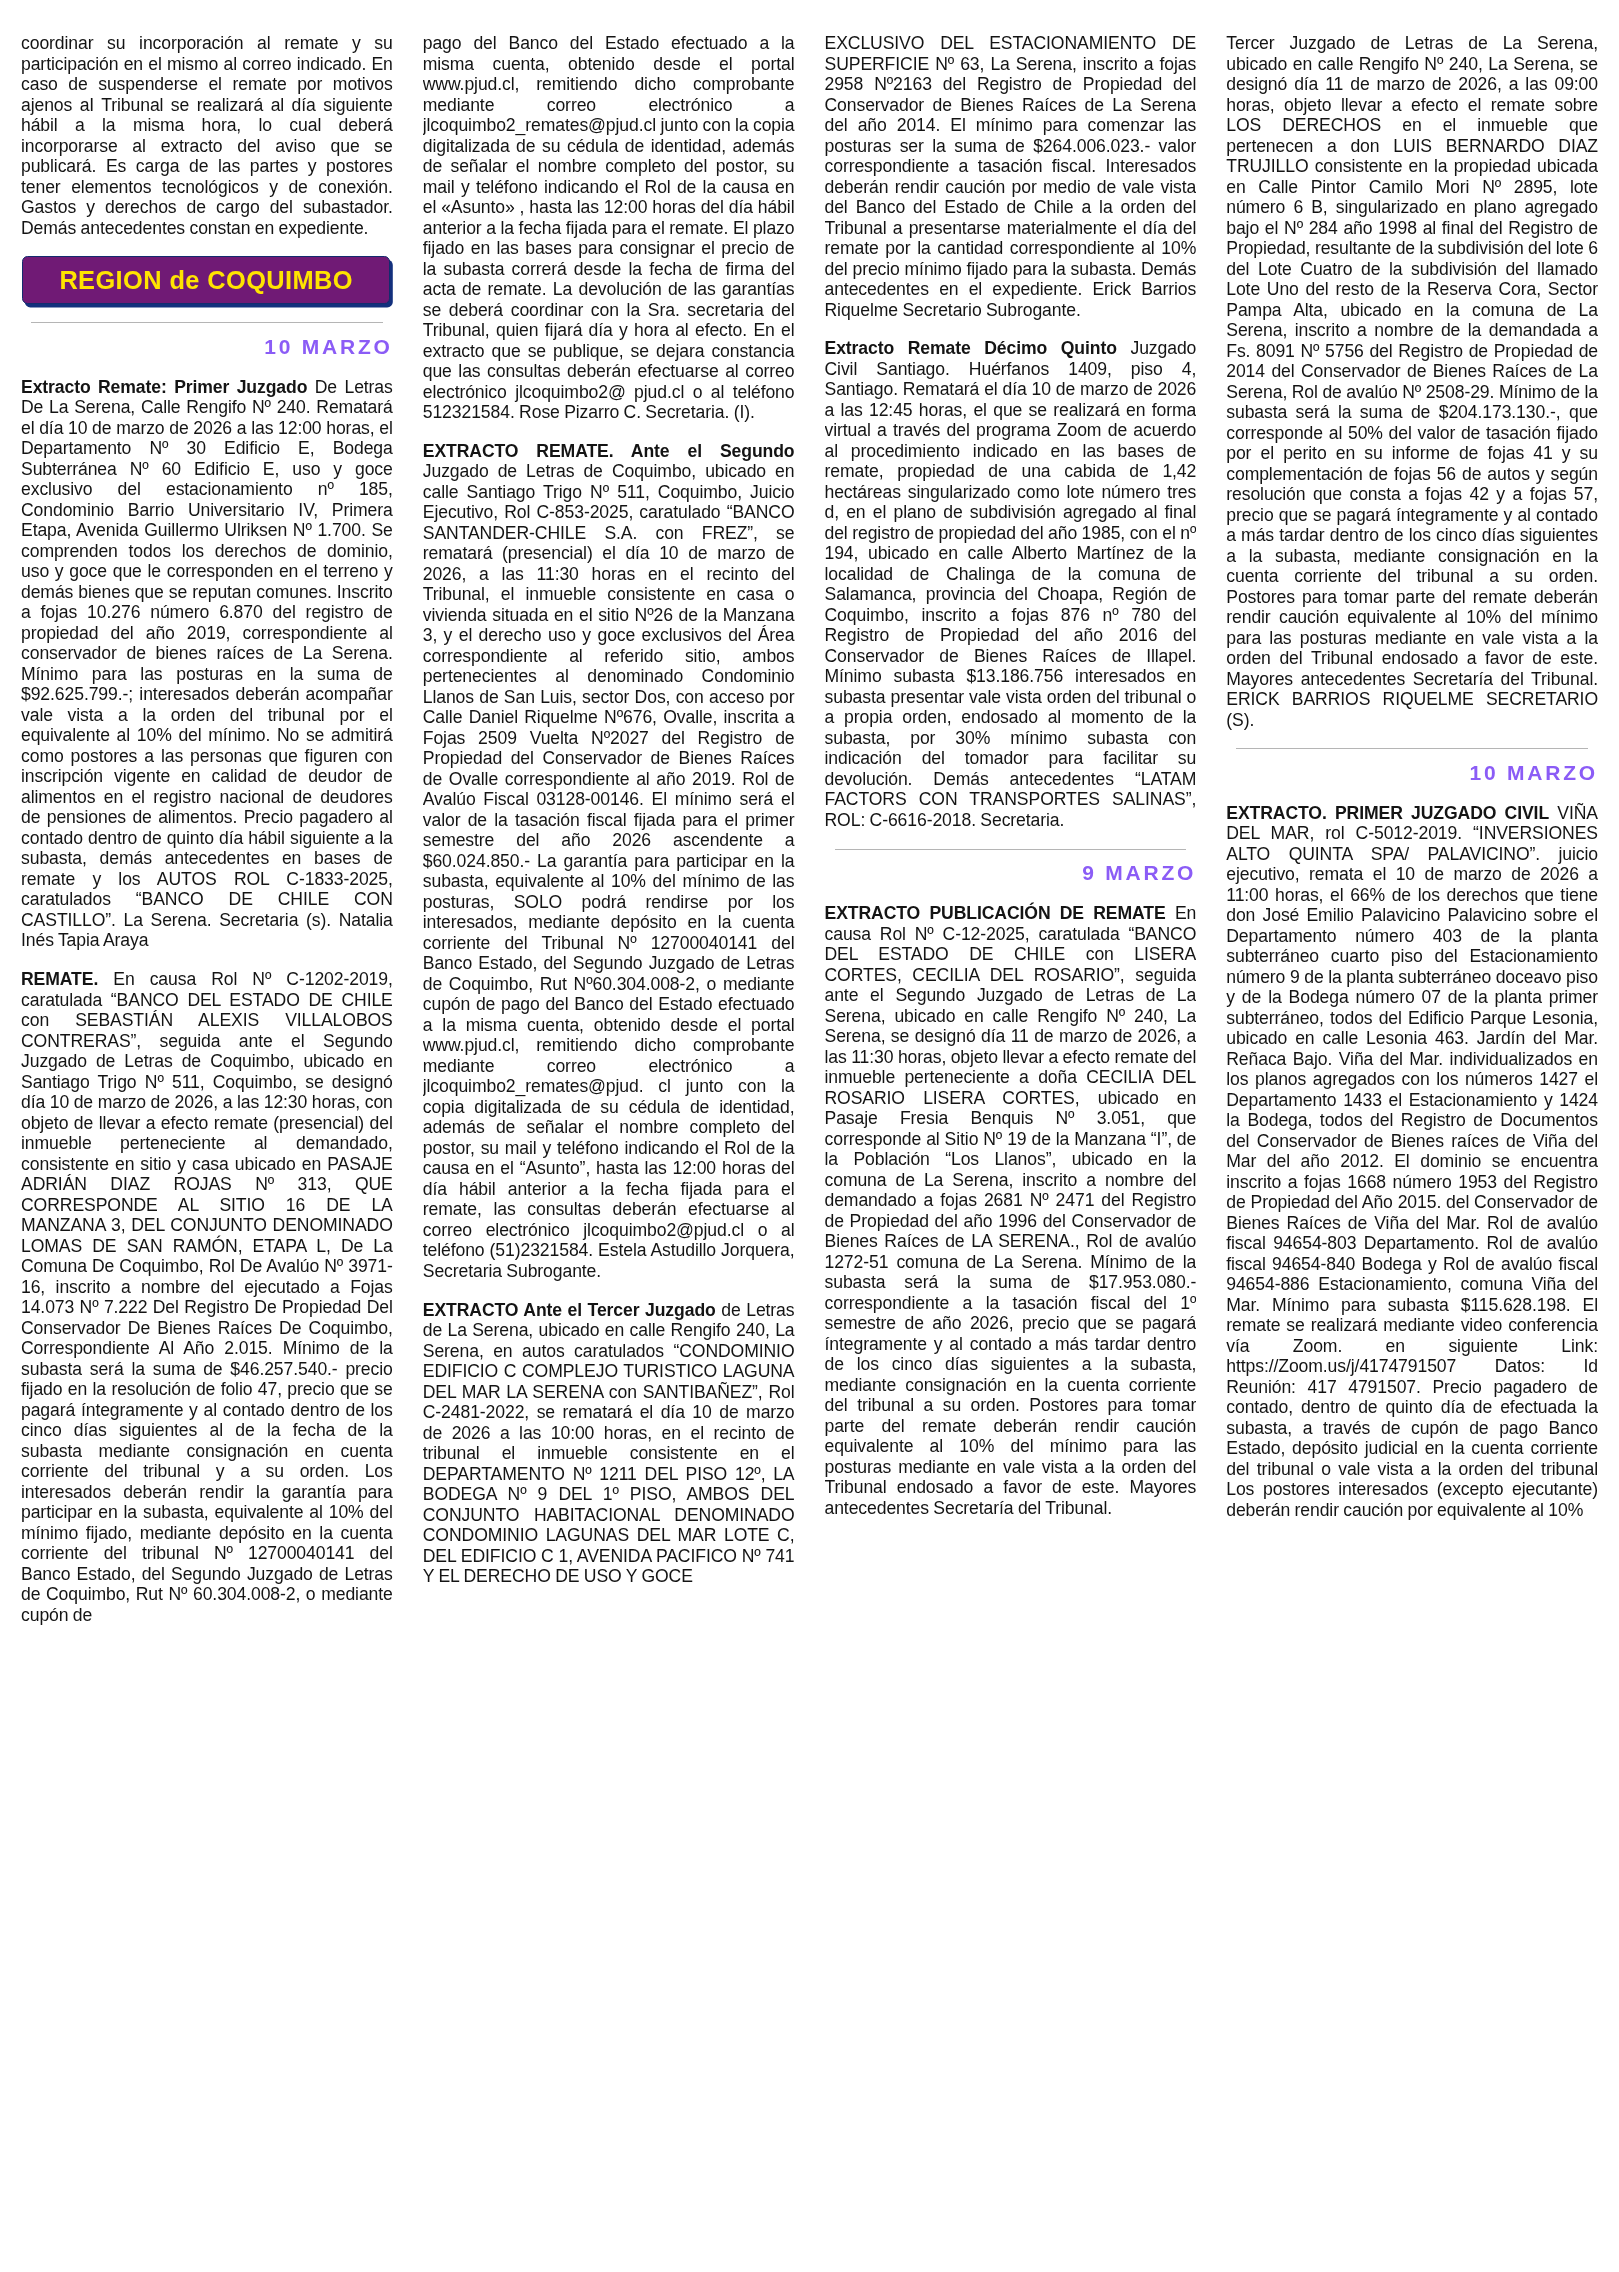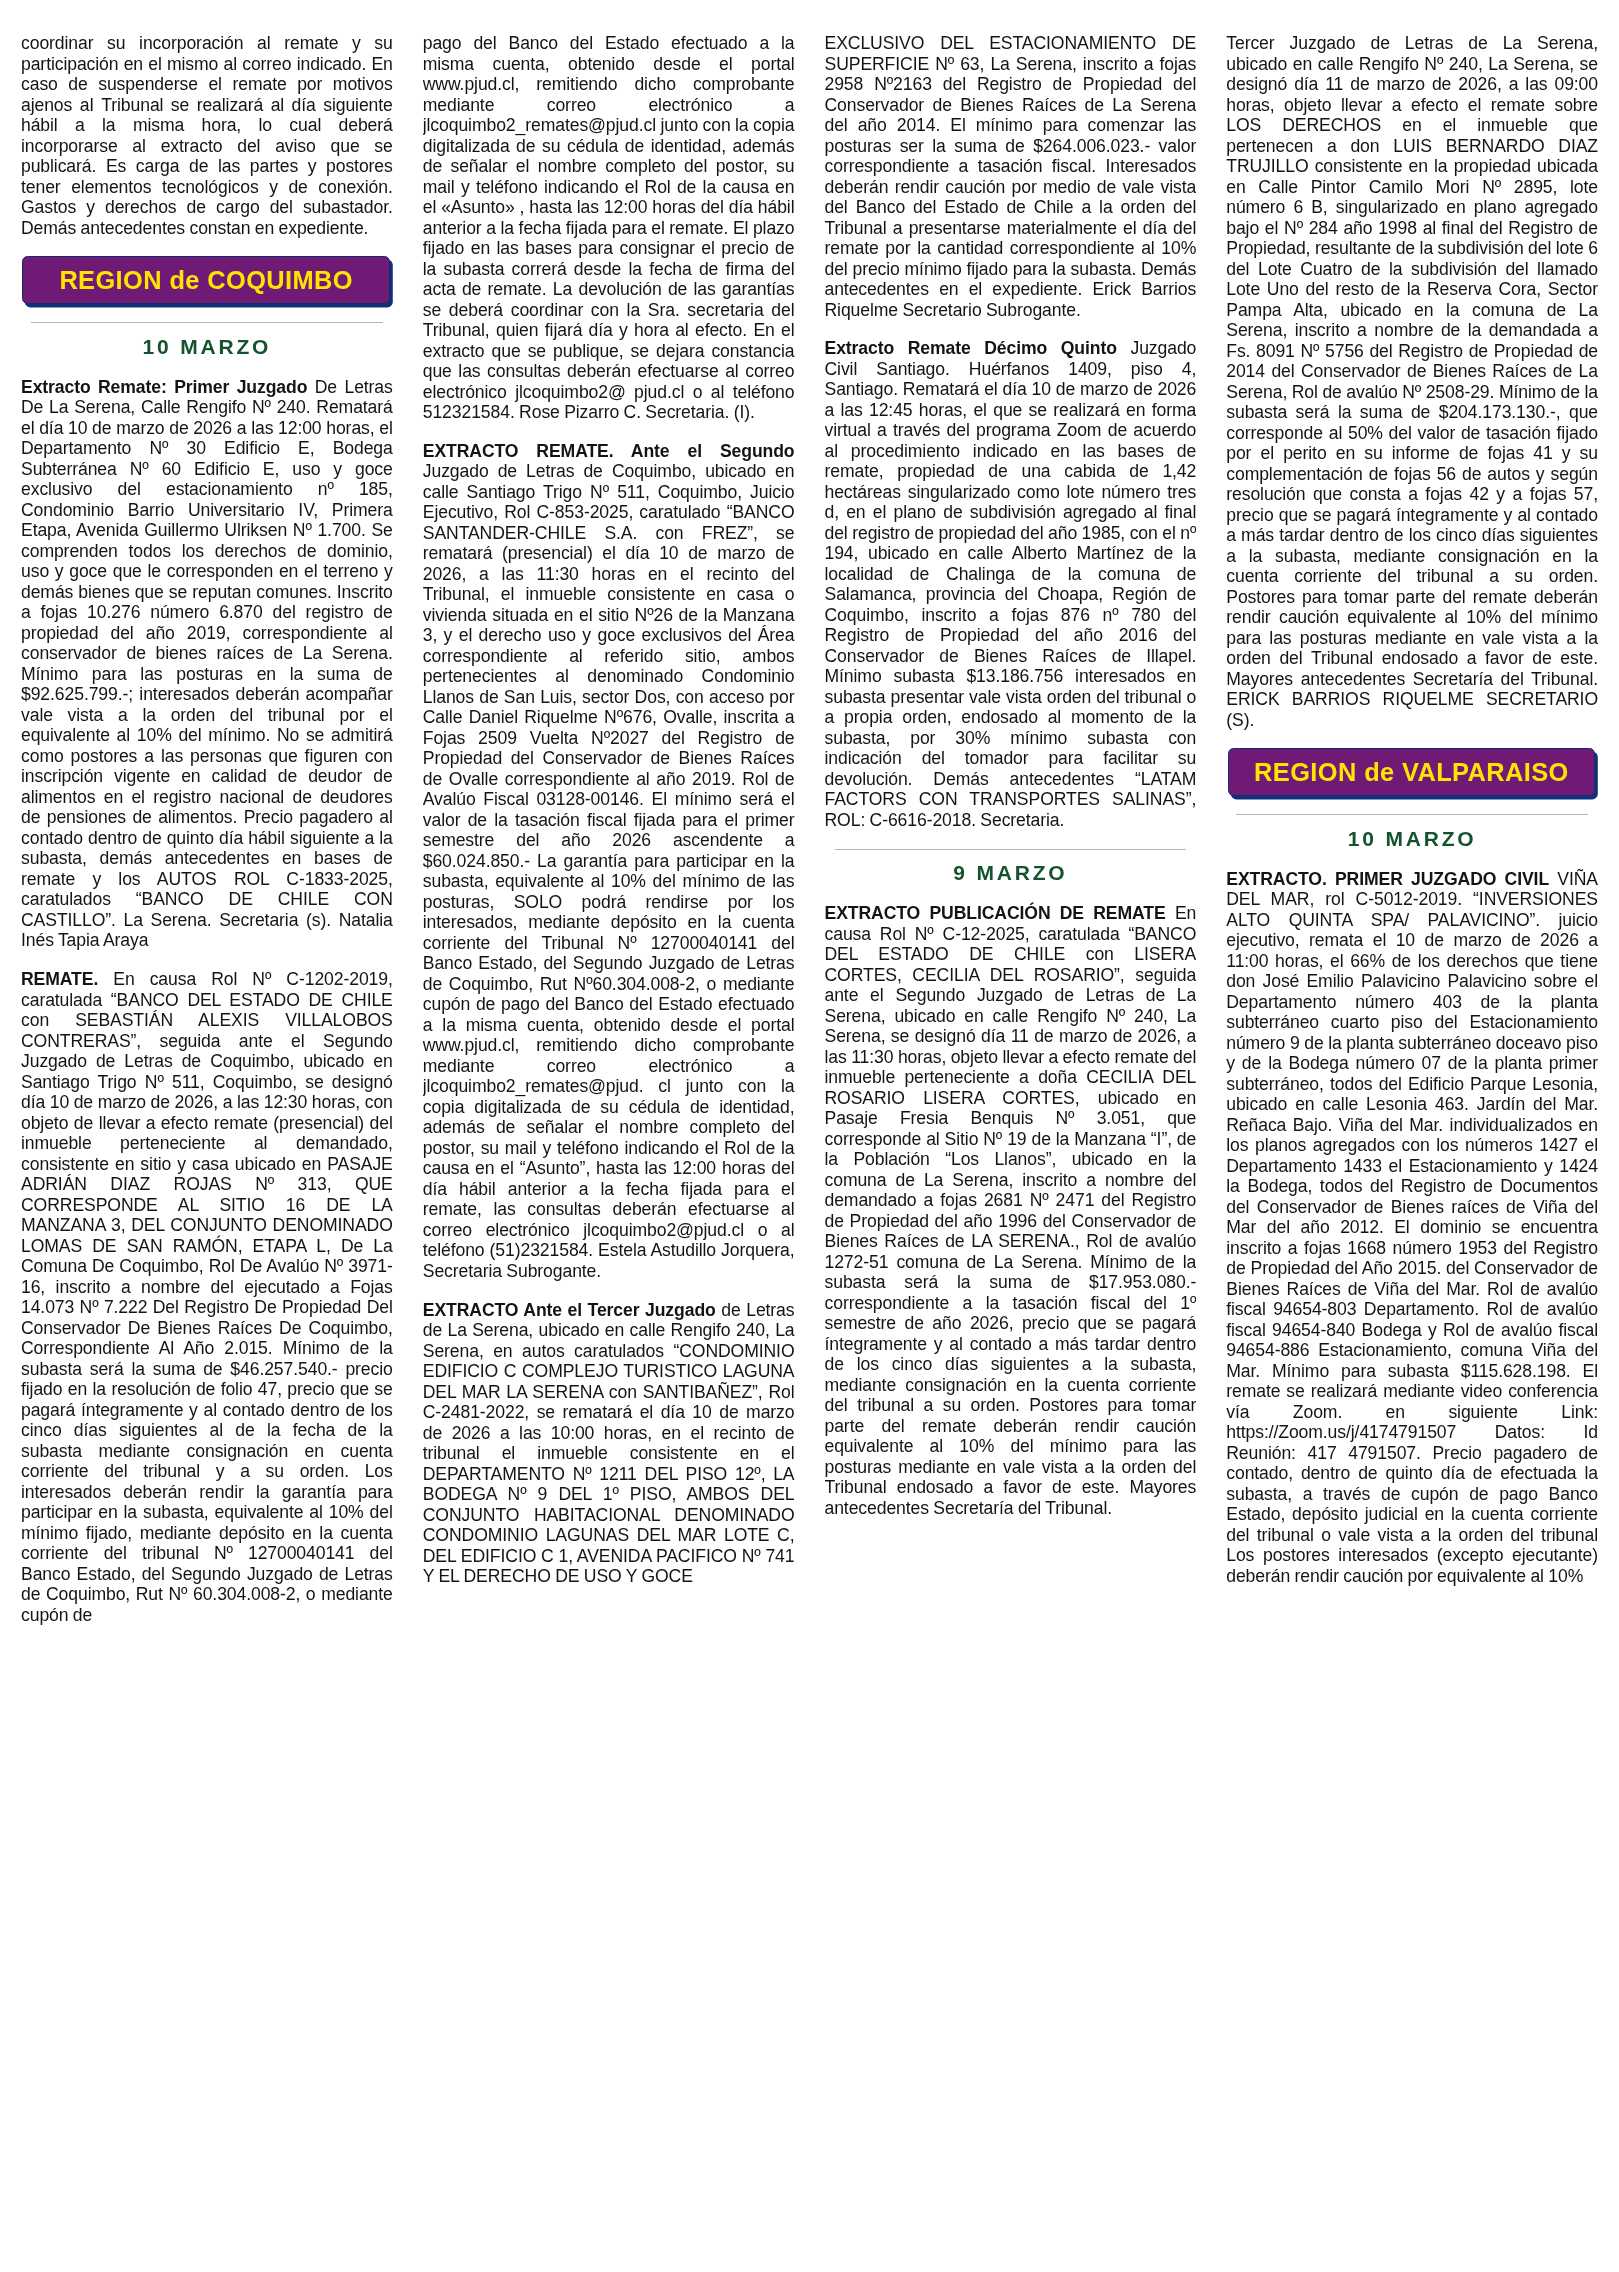--- a/index.html
+++ b/index.html
@@ -41,24 +41,24 @@
     text-align:center;
     padding:8.5px 4.2px 9.2px 4.2px;
     border:1.4px solid #132c6e;
     border-radius:5.6px;
     box-shadow:2.8px 3.5px 0 #13307d;
     margin:5.6px 2.8px 18.3px 1.4px;
     letter-spacing:0.4px;
     white-space:nowrap;
   }
   .date-header {
-    color:#14532d;
+    color:#8b5cf6;
     font-weight:bold;
     font-size:21px;
-    text-align:center;
+    text-align:right;
     letter-spacing:2.8px;
     margin:11.3px 0 18.3px 0;
   }
   .divider {
     border-top:1.4px solid #b5b5b5;
     margin:0 10px 10px 10px;
   }
 </style>
 </head>
 <body>
@@ -80,20 +80,19 @@
       </div>
       <div class="col">
         <p class="article"><span>EXCLUSIVO DEL ESTACIONAMIENTO DE SUPERFICIE Nº 63, La Serena, inscrito a fojas 2958 Nº2163 del Registro de Propiedad del Conservador de Bienes Raíces de La Serena del año 2014. El mínimo para comenzar las posturas ser la suma de $264.006.023.- valor correspondiente a tasación fiscal. Interesados deberán rendir caución por medio de vale vista del Banco del Estado de Chile a la orden del Tribunal a presentarse materialmente el día del remate por la cantidad correspondiente al 10% del precio mínimo fijado para la subasta. Demás antecedentes en el expediente. Erick Barrios Riquelme Secretario Subrogante.</span></p>
         <p class="article"><b>Extracto Remate Décimo Quinto</b> <span>Juzgado Civil Santiago. Huérfanos 1409, piso 4, Santiago. Rematará el día 10 de marzo de 2026 a las 12:45 horas, el que se realizará en forma virtual a través del programa Zoom de acuerdo al procedimiento indicado en las bases de remate, propiedad de una cabida de 1,42 hectáreas singularizado como lote número tres d, en el plano de subdivisión agregado al final del registro de propiedad del año 1985, con el nº 194, ubicado en calle Alberto Martínez de la localidad de Chalinga de la comuna de Salamanca, provincia del Choapa, Región de Coquimbo, inscrito a fojas 876 nº 780 del Registro de Propiedad del año 2016 del Conservador de Bienes Raíces de Illapel. Mínimo subasta $13.186.756 interesados en subasta presentar vale vista orden del tribunal o a propia orden, endosado al momento de la subasta, por 30% mínimo subasta con indicación del tomador para facilitar su devolución. Demás antecedentes “LATAM FACTORS CON TRANSPORTES SALINAS”, ROL: C-6616-2018. Secretaria.</span></p>
         <div class="divider"></div>
         <div class="date-header">9  MARZO</div>
         <p class="article"><b>EXTRACTO PUBLICACIÓN DE REMATE</b> <span>En causa Rol Nº C-12-2025, caratulada “BANCO DEL ESTADO DE CHILE con LISERA CORTES, CECILIA DEL ROSARIO”, seguida ante el Segundo Juzgado de Letras de La Serena, ubicado en calle Rengifo Nº 240, La Serena, se designó día 11 de marzo de 2026, a las 11:30 horas, objeto llevar a efecto remate del inmueble perteneciente a doña CECILIA DEL ROSARIO LISERA CORTES, ubicado en Pasaje Fresia Benquis Nº 3.051, que corresponde al Sitio Nº 19 de la Manzana “I”, de la Población “Los Llanos”, ubicado en la comuna de La Serena, inscrito a nombre del demandado a fojas 2681 Nº 2471 del Registro de Propiedad del año 1996 del Conservador de Bienes Raíces de LA SERENA., Rol de avalúo 1272-51 comuna de La Serena. Mínimo de la subasta será la suma de $17.953.080.- correspondiente a la tasación fiscal del 1º semestre de año 2026, precio que se pagará íntegramente y al contado a más tardar dentro de los cinco días siguientes a la subasta, mediante consignación en la cuenta corriente del tribunal a su orden. Postores para tomar parte del remate deberán rendir caución equivalente al 10% del mínimo para las posturas mediante en vale vista a la orden del Tribunal endosado a favor de este. Mayores antecedentes Secretaría del Tribunal.</span></p>
       </div>
       <div class="col">
         <p class="article"><span>Tercer Juzgado de Letras de La Serena, ubicado en calle Rengifo Nº 240, La Serena, se designó día 11 de marzo de 2026, a las 09:00 horas, objeto llevar a efecto el remate sobre LOS DERECHOS en el inmueble que pertenecen a don LUIS BERNARDO DIAZ TRUJILLO consistente en la propiedad ubicada en Calle Pintor Camilo Mori Nº 2895, lote número 6 B, singularizado en plano agregado bajo el Nº 284 año 1998 al final del Registro de Propiedad, resultante de la subdivisión del lote 6 del Lote Cuatro de la subdivisión del llamado Lote Uno del resto de la Reserva Cora, Sector Pampa Alta, ubicado en la comuna de La Serena, inscrito a nombre de la demandada a Fs. 8091 Nº 5756 del Registro de Propiedad de 2014 del Conservador de Bienes Raíces de La Serena, Rol de avalúo Nº 2508-29. Mínimo de la subasta será la suma de $204.173.130.-, que corresponde al 50% del valor de tasación fijado por el perito en su informe de fojas 41 y su complementación de fojas 56 de autos y según resolución que consta a fojas 42 y a fojas 57, precio que se pagará íntegramente y al contado a más tardar dentro de los cinco días siguientes a la subasta, mediante consignación en la cuenta corriente del tribunal a su orden. Postores para tomar parte del remate deberán rendir caución equivalente al 10% del mínimo para las posturas mediante en vale vista a la orden del Tribunal endosado a favor de este. Mayores antecedentes Secretaría del Tribunal. ERICK BARRIOS RIQUELME SECRETARIO (S).</span></p>
-        <div class="region-header">REGION de VALPARAISO</div>
         <div class="divider"></div>
         <div class="date-header">10  MARZO</div>
         <p class="article"><b>EXTRACTO. PRIMER JUZGADO CIVIL</b> <span>VIÑA DEL MAR, rol C-5012-2019. “INVERSIONES ALTO QUINTA SPA/ PALAVICINO”. juicio ejecutivo, remata el 10 de marzo de 2026 a 11:00 horas, el 66% de los derechos que tiene don José Emilio Palavicino Palavicino sobre el Departamento número 403 de la planta subterráneo cuarto piso del Estacionamiento número 9 de la planta subterráneo doceavo piso y de la Bodega número 07 de la planta primer subterráneo, todos del Edificio Parque Lesonia, ubicado en calle Lesonia 463. Jardín del Mar. Reñaca Bajo. Viña del Mar. individualizados en los planos agregados con los números 1427 el Departamento 1433 el Estacionamiento y 1424 la Bodega, todos del Registro de Documentos del Conservador de Bienes raíces de Viña del Mar del año 2012. El dominio se encuentra inscrito a fojas 1668 número 1953 del Registro de Propiedad del Año 2015. del Conservador de Bienes Raíces de Viña del Mar. Rol de avalúo fiscal 94654-803 Departamento. Rol de avalúo fiscal 94654-840 Bodega y Rol de avalúo fiscal 94654-886 Estacionamiento, comuna Viña del Mar. Mínimo para subasta $115.628.198. El remate se realizará mediante video conferencia vía Zoom. en siguiente Link: https://Zoom.us/j/4174791507 Datos: Id Reunión: 417 4791507. Precio pagadero de contado, dentro de quinto día de efectuada la subasta, a través de cupón de pago Banco Estado, depósito judicial en la cuenta corriente del tribunal o vale vista a la orden del tribunal Los postores interesados (excepto ejecutante) deberán rendir caución por equivalente al 10%</span></p>
       </div>
     </div>
 </div>
 
 
 </body></html>

